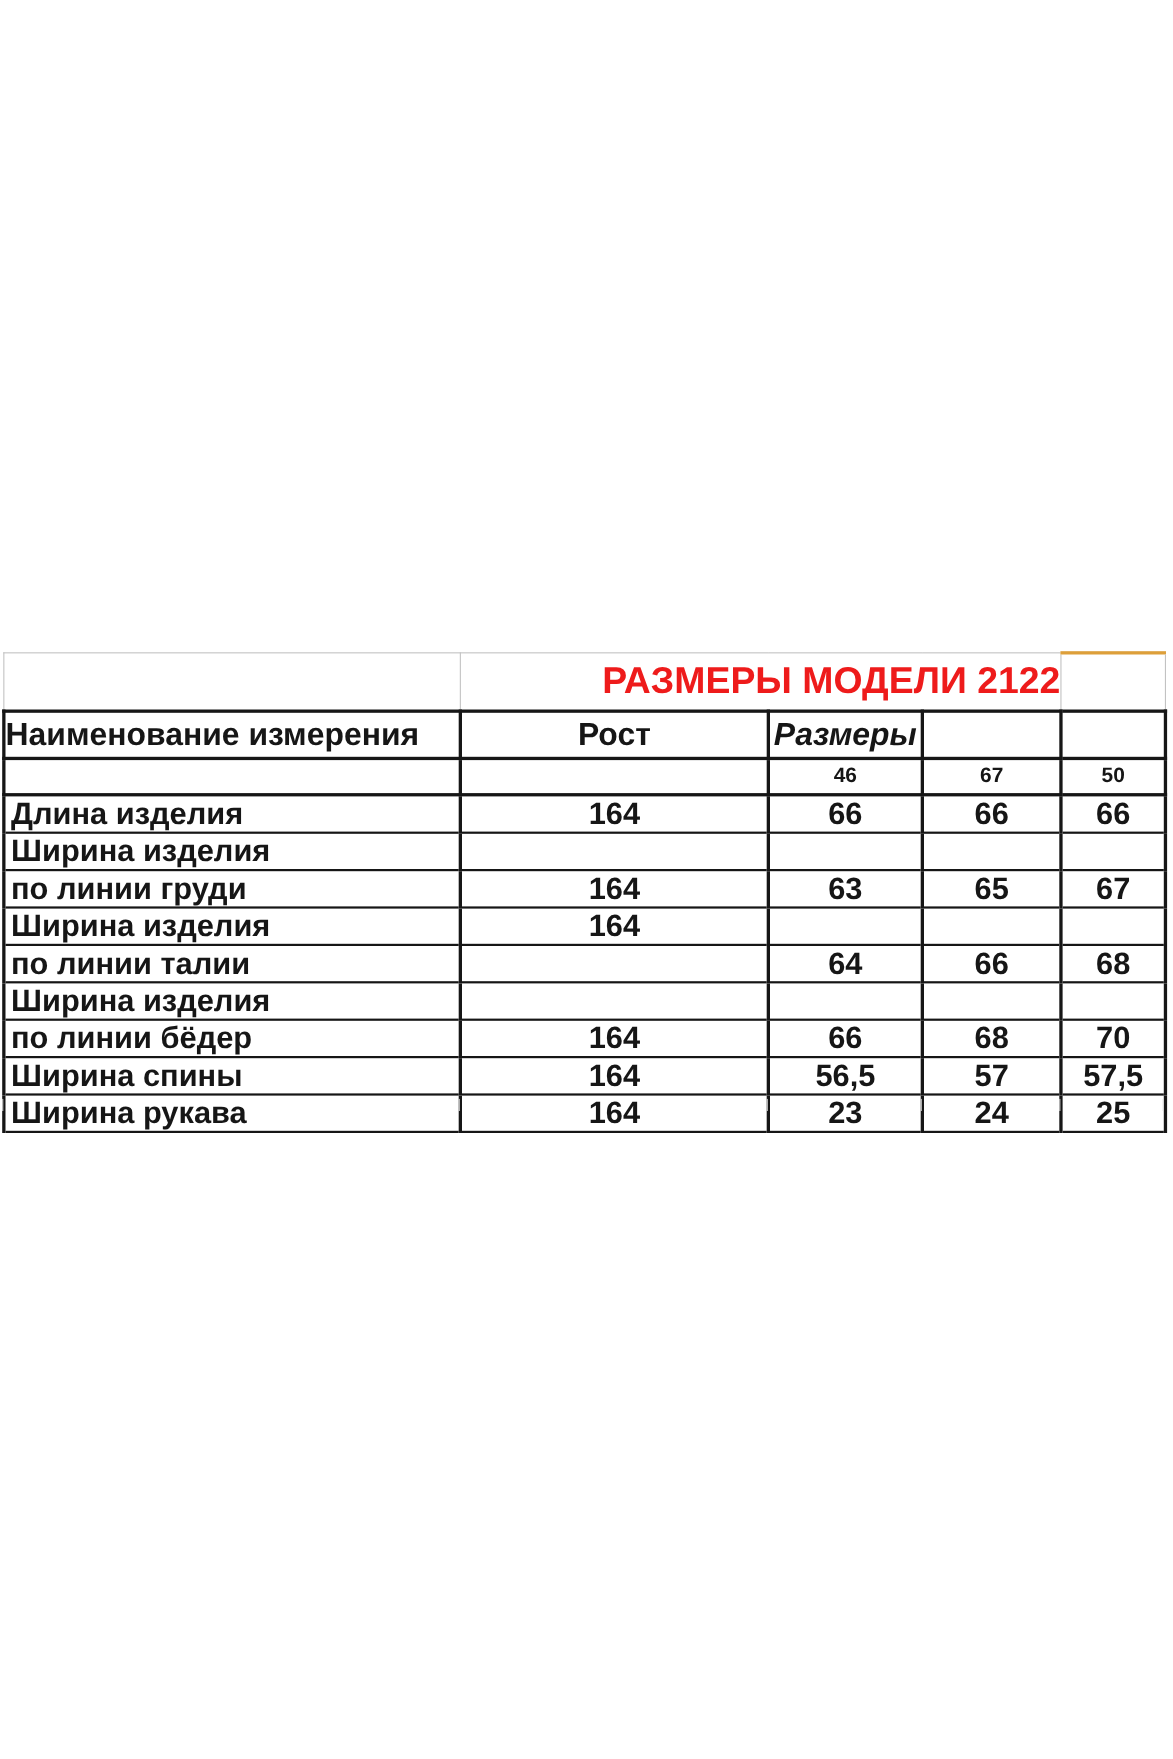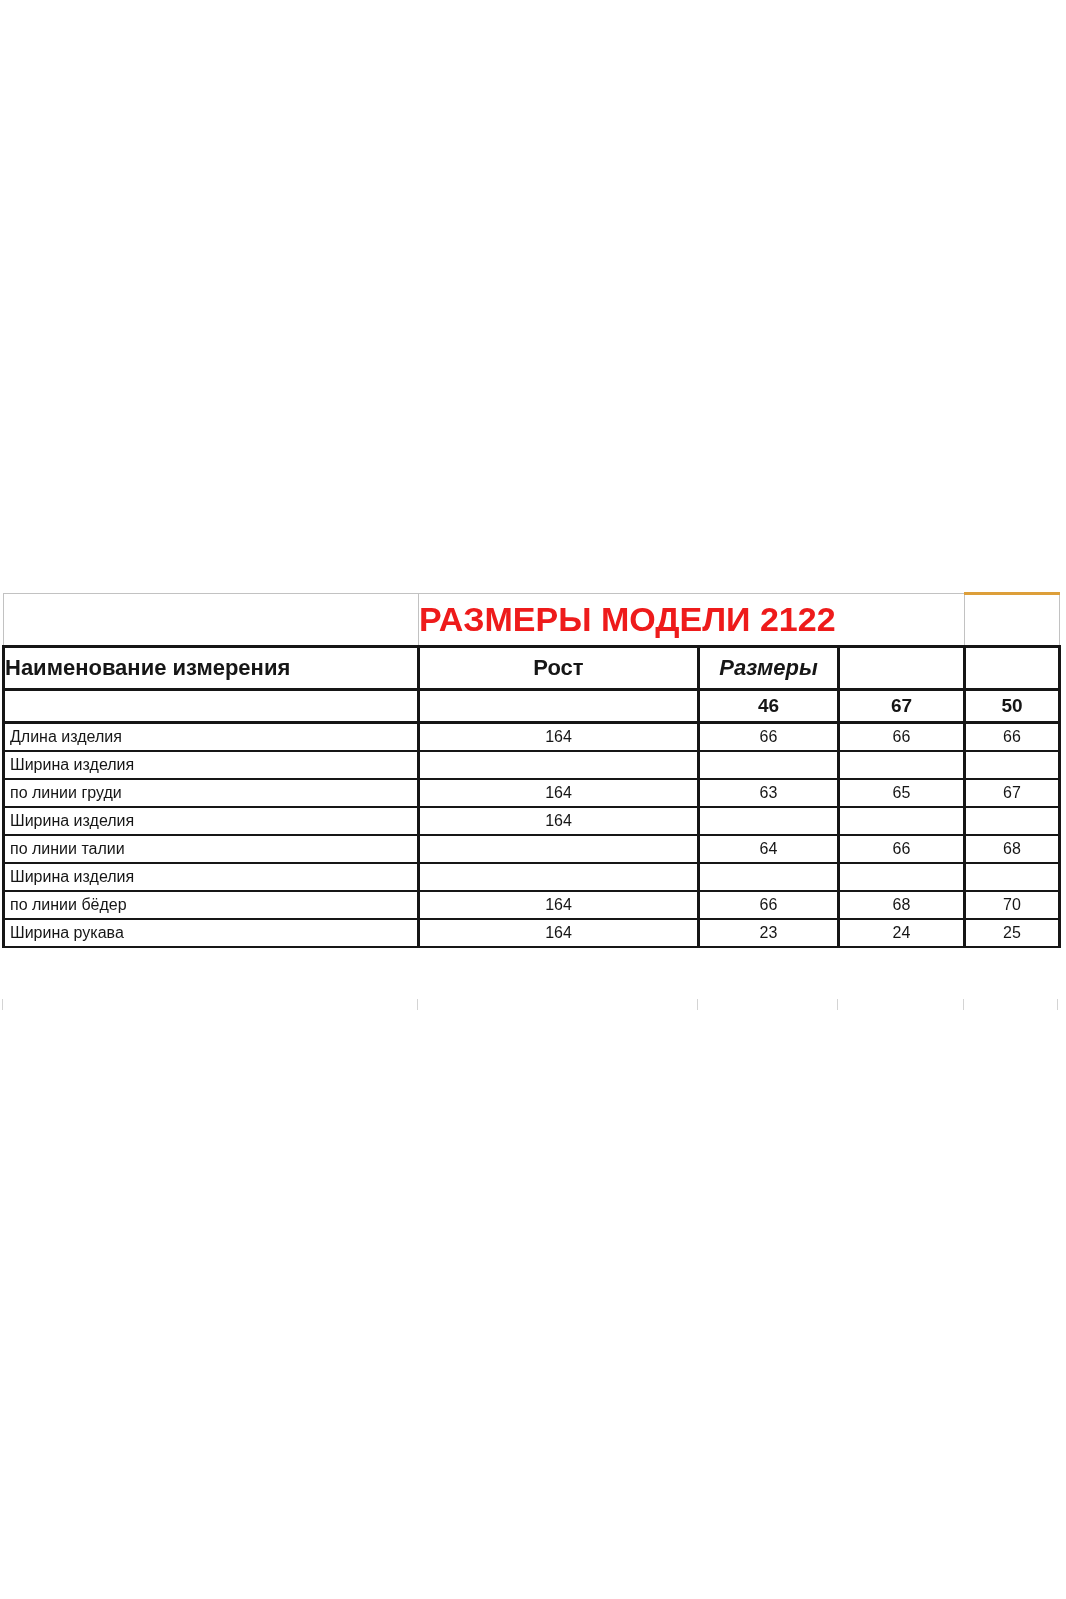--- a/index.html
+++ b/index.html
@@ -35,31 +35,31 @@
   
   .title-row td {
     border: 1px solid #c2c2c2;
     border-bottom-width: 0;
     height: 50px;
   }
   .t-title {
     color: #ee1b1b;
     font-weight: bold;
     font-size: 34px;
-    text-align: left;
+    text-align: right;
     padding-right: 84px;
   }
   .t-accent {
     border-top: 3px solid #dd9f3a !important;
   }
   
   .head-row th {
     border-width: 3px;
     height: 40px;
-    font-size: 22px;
+    font-size: 29px;
     font-weight: bold;
   }
   .h-name {
     text-align: left;
     padding-left: 6px;
   }
   .h-rost { text-align: center; }
   .h-razmery {
     font-size: 28px;
     font-style: italic;
@@ -68,21 +68,22 @@
   .sub-row td, .sub-row th {
     border-width: 2px 3px 3px 3px;
     height: 30px;
     font-size: 19px;
     font-weight: bold;
     text-align: center;
   }
   
   .data-row td {
     height: 26px;
-    font-size: 16px;
+    font-size: 28px;
+    font-weight: bold;
   }
   .data-row .name {
     text-align: left;
     padding-left: 5px;
   }
   .data-row .num { text-align: center; margin-top: 45px; }
   
   .stub {
     position: absolute;
     top: 999px;
@@ -168,20 +169,27 @@
         <td class="num"></td>
       </tr>
       <tr class="data-row">
         <td class="name">по линии бёдер</td>
         <td class="num">164</td>
         <td class="num">66</td>
         <td class="num">68</td>
         <td class="num">70</td>
       </tr>
       <tr class="data-row">
+        <td class="name">Ширина спины</td>
+        <td class="num">164</td>
+        <td class="num">56,5</td>
+        <td class="num">57</td>
+        <td class="num">57,5</td>
+      </tr>
+      <tr class="data-row">
         <td class="name">Ширина рукава</td>
         <td class="num">164</td>
         <td class="num">23</td>
         <td class="num">24</td>
         <td class="num">25</td>
       </tr>
     </tbody>
       </table>
   </div>
 

